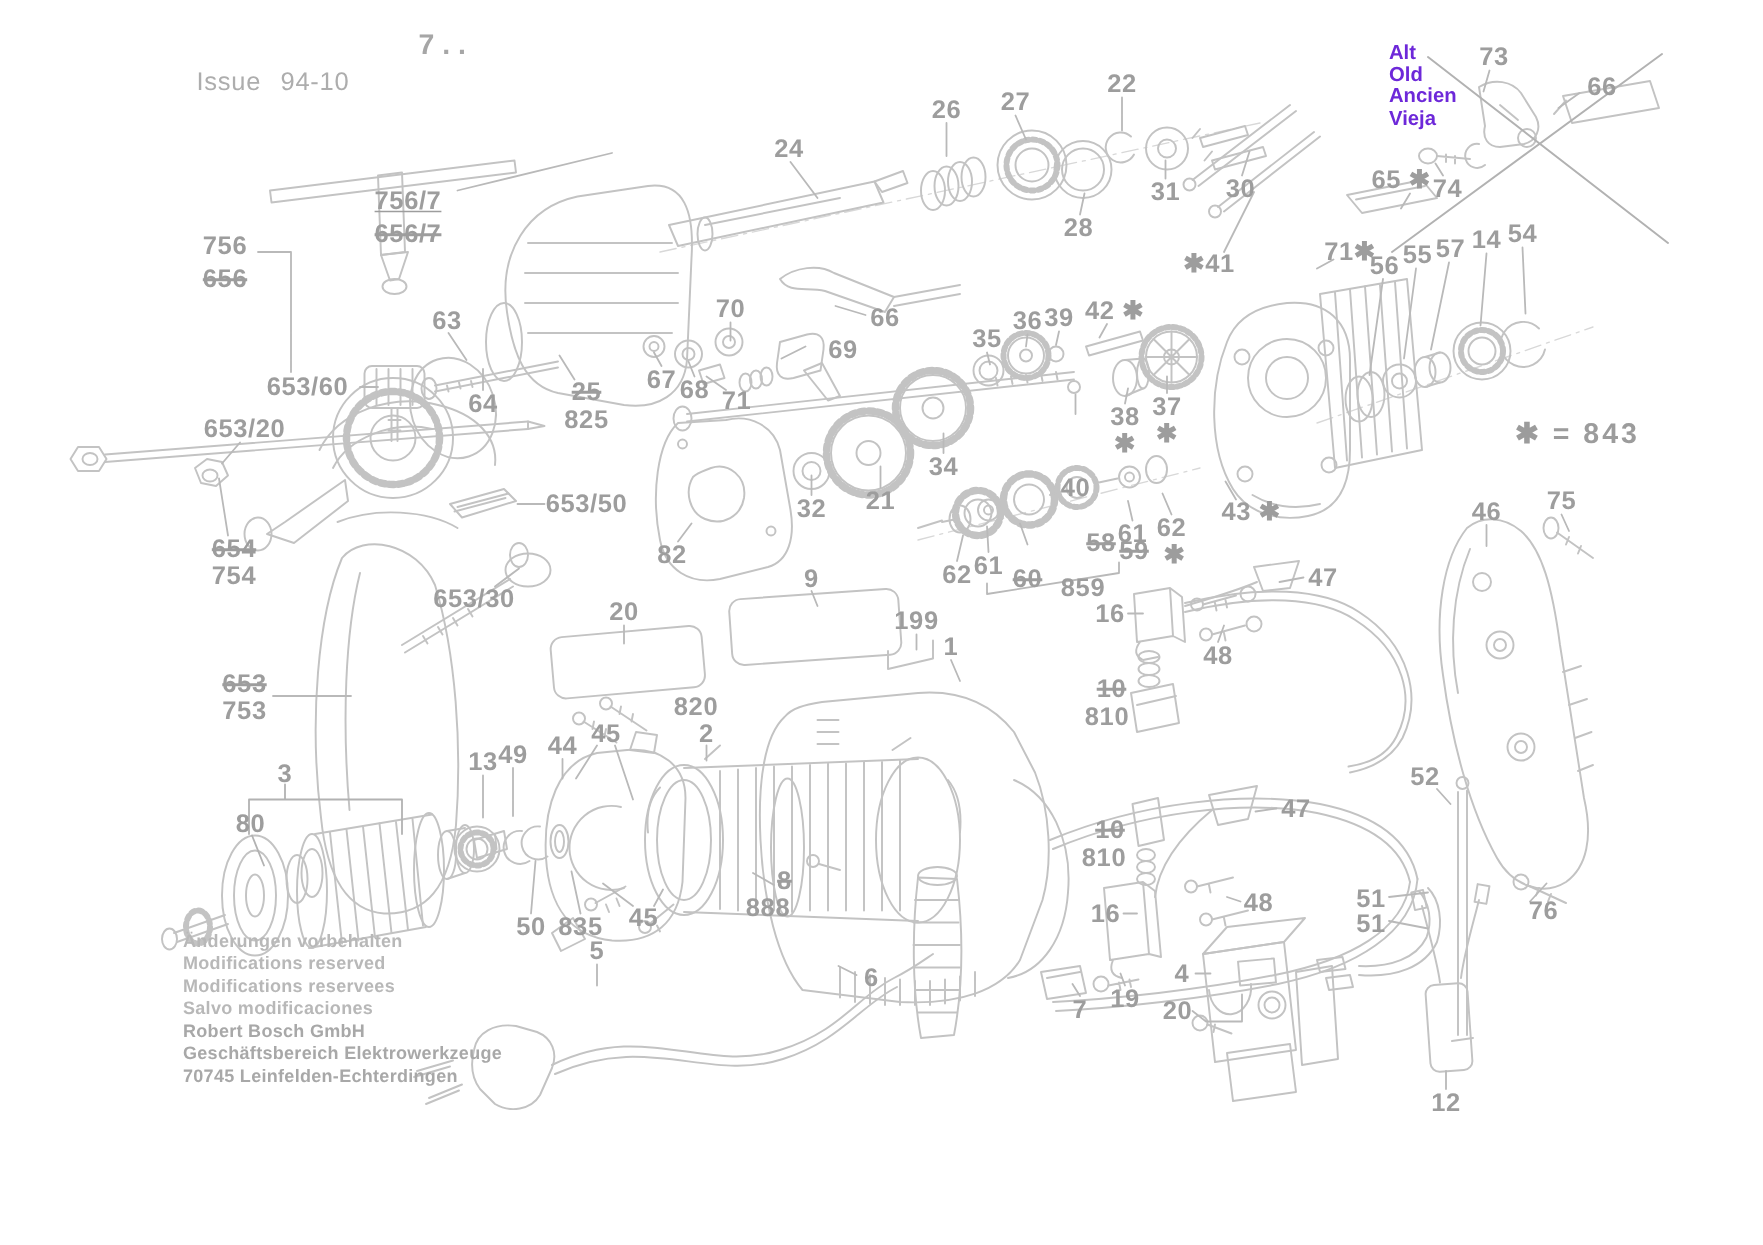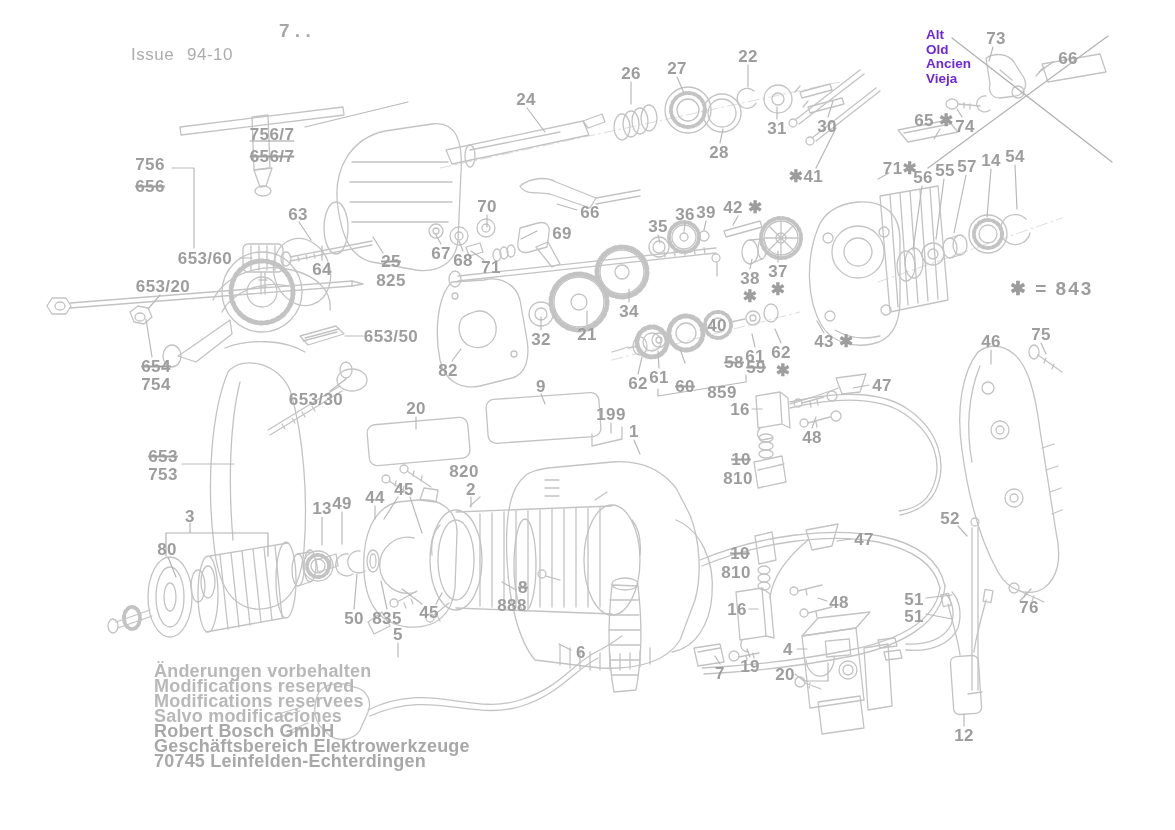--- a/index.html
+++ b/index.html
@@ -23,21 +23,21 @@
   .plabel.struck{text-decoration:line-through;text-decoration-thickness:2px;}
   #title-block{position:absolute;left:131px;top:22px;color:#a6a6a6;}
   #title-block .row1{font-size:21px;font-weight:700;letter-spacing:1px;}
   #title-block .typ{color:#8d8d8d;margin-right:14px;}
   #title-block .row2{font-size:19px;font-weight:700;margin-left:148px;margin-top:-2px;}
   #title-block .meta{font-size:17px;font-weight:400;margin-top:3px;color:#adadad;letter-spacing:.5px;}
   #title-block .meta .lab{display:inline-block;width:56px;}
   .struck-val{text-decoration:line-through;text-decoration-thickness:2px;}
   #old-note{position:absolute;left:926px;top:28px;color:#6d28d9;font-size:13.5px;font-weight:700;line-height:14.5px;}
   #star-legend{position:absolute;left:1010px;top:277px;color:#9c9c9c;font-size:19px;font-weight:700;letter-spacing:2px;}
-  #footer{position:absolute;left:122px;top:664px;font-size:18px;font-weight:700;line-height:15px;color:#b8b8b8;letter-spacing:.2px;margin-left:32px;}
+  #footer{position:absolute;left:122px;top:620px;font-size:12px;font-weight:700;line-height:15px;color:#b8b8b8;letter-spacing:.2px;}
   #footer .co{color:#a8a8a8;}
 </style>
 </head>
 <body>
 
 <svg id="art" width="1175" height="830" viewBox="0 0 1175 830">
 
   <polygon class="hl" points="128,510 165,505 273,517 294,528 291,554 283,640 252,646 150,648 117,632 111,594 117,534" fill="#F2E51C"></polygon>
 
   <g>

